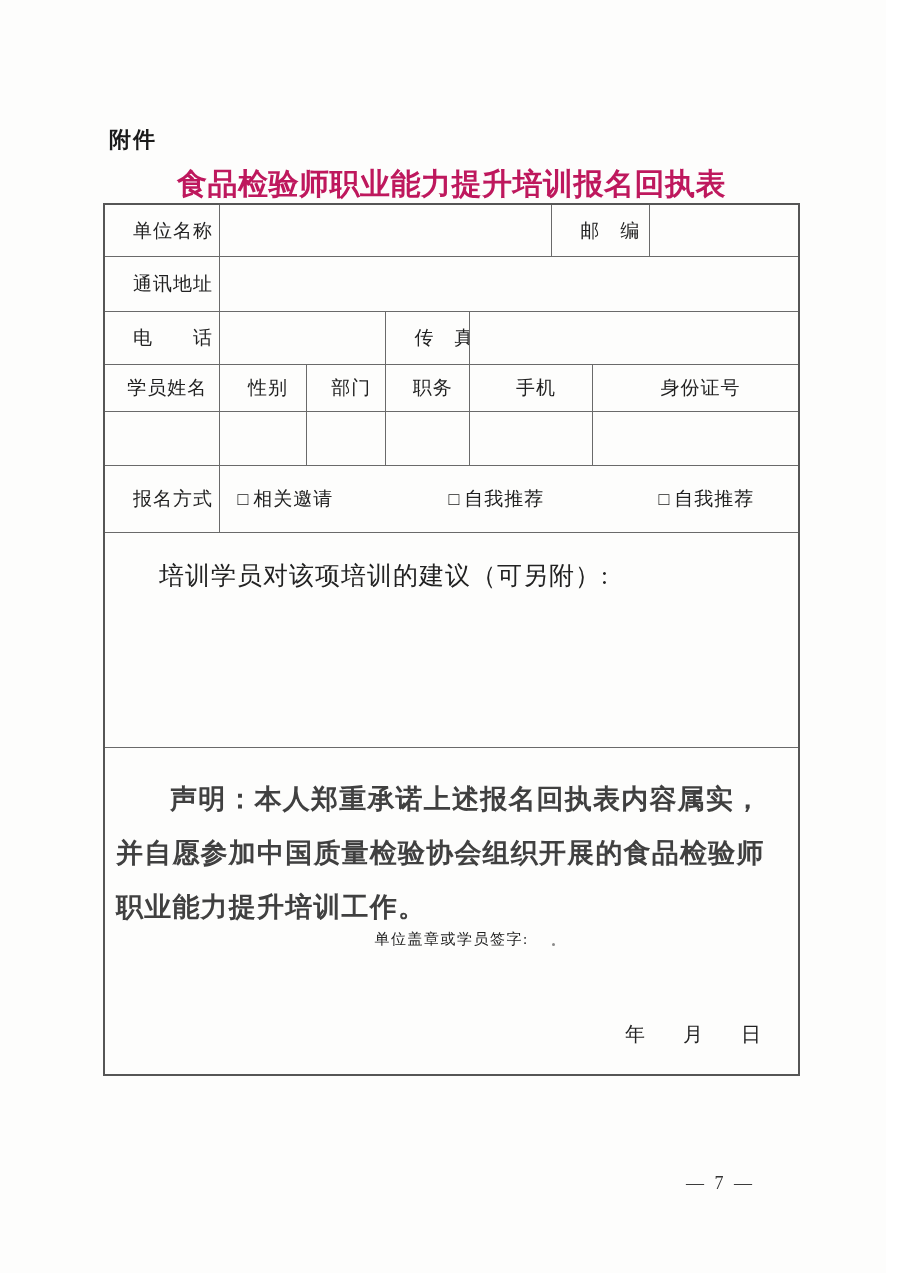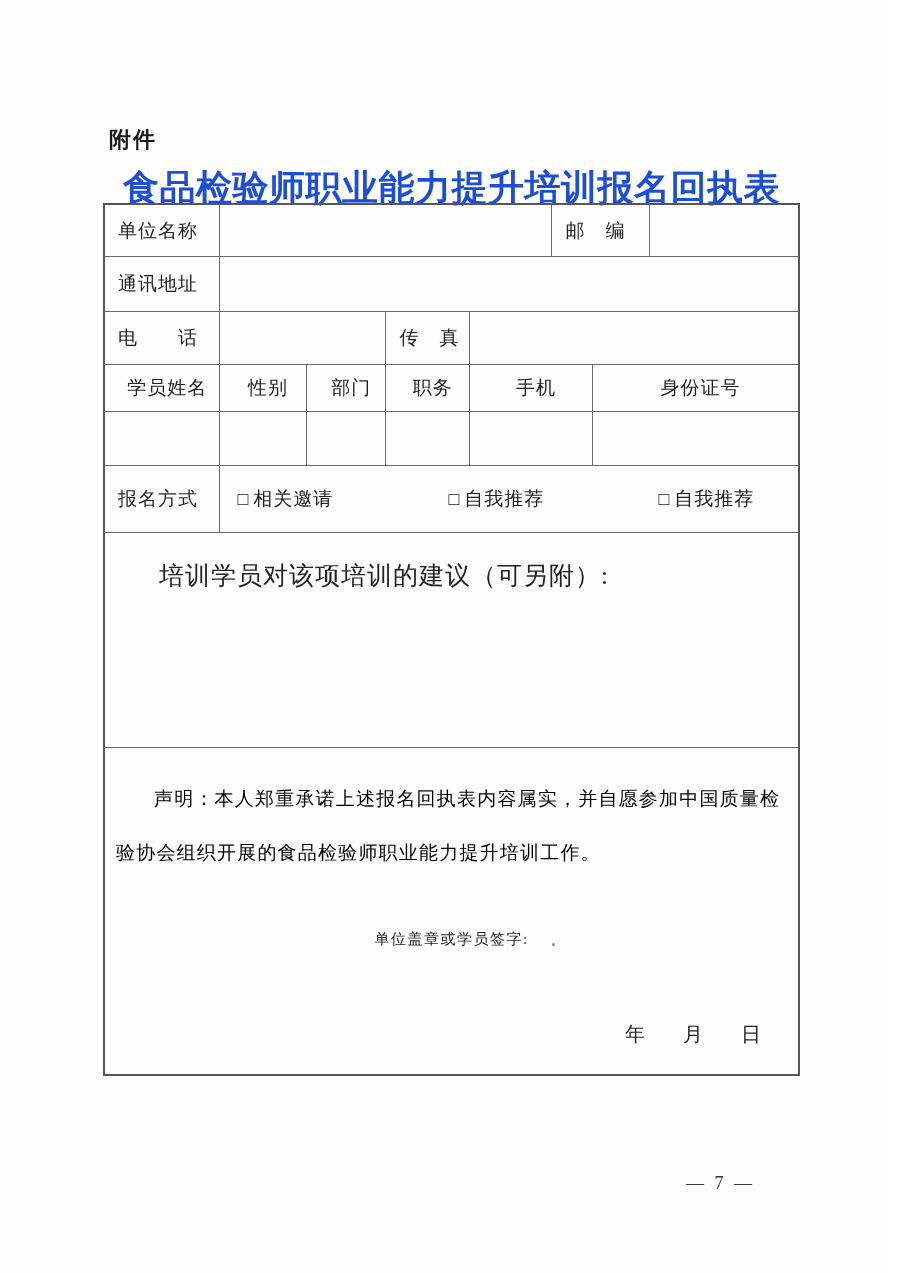--- a/index.html
+++ b/index.html
@@ -17,61 +17,61 @@
   }
   .attachment {
     position:absolute; left:109px; top:125px;
     font-size:22px; font-weight:700; letter-spacing:2px;
     color:#1a1a1a;
     font-family:"DejaVu Sans", sans-serif;
   }
   .form-title {
     position:absolute; left:103px; top:164px; width:697px;
     text-align:center;
-    font-size:36px; font-weight:700; letter-spacing:0.5px;
-    color:#1d4ed8;
+    font-size:30px; font-weight:700; letter-spacing:0.5px;
+    color:#be185d;
     font-family:"DejaVu Sans", sans-serif;
   }
   .tbl {
     position:absolute; left:103px; top:203px; width:697px;
     border:2px solid #565656;
     background:transparent;
   }
   .row { display:flex; border-bottom:1.6px solid #6a6a6a; }
   .row.last { border-bottom:none; }
   .cell {
     border-right:1.6px solid #6a6a6a;
     display:flex; align-items:center;
     font-size:19px; letter-spacing:1px;
     color:#222;
     overflow:hidden;
   }
   .cell.end { border-right:none; }
-  .lbl { padding-left:13px; white-space:pre; }
+  .lbl { padding-left:28px; white-space:pre; }
   .ctr { justify-content:center; padding-left:10px; }
   .r1 { height:52px; } .r2 { height:55px; } .r3 { height:54px; }
   .r4 { height:53px; } .r5 { height:47px; } .r6 { height:54px; }
   .r7 { height:67px; } .r8 { height:215px; } .r9 { height:326px; }
   .w-label { width:116px; }
   .reg-cell { position:relative; width:581px; }
   .reg-opt { position:absolute; top:50%; transform:translateY(-50%); white-space:nowrap; font-size:19px; }
   .reg-opt .box { font-size:18px; margin-right:4px; }
   .opt1 { left:17px; } .opt2 { left:228px; } .opt3 { left:438px; }
   .suggest-cell {
     width:697px; align-items:flex-start;
     padding:26px 14px 0 54px;
     font-size:25px;
   }
   .decl-cell {
     position:relative; width:697px; display:block;
     padding:24px 14px 0 11px;
   }
   .decl-text {
-    font-size:19px; line-height:54px; text-indent:2em;
-    letter-spacing:1.2px; color:#000000;
+    font-size:27px; line-height:54px; text-indent:2em;
+    letter-spacing:1.2px; color:#404040;font-weight:bold;
   }
   .sig-line {
     position:absolute; top:182px; left:0; width:100%;
     text-align:center; font-size:15px; letter-spacing:1.5px;
   }
   .date-line {
     position:absolute; bottom:26px; right:36px;
     display:flex; gap:37px; font-size:20px;
   }
   .page-number {

